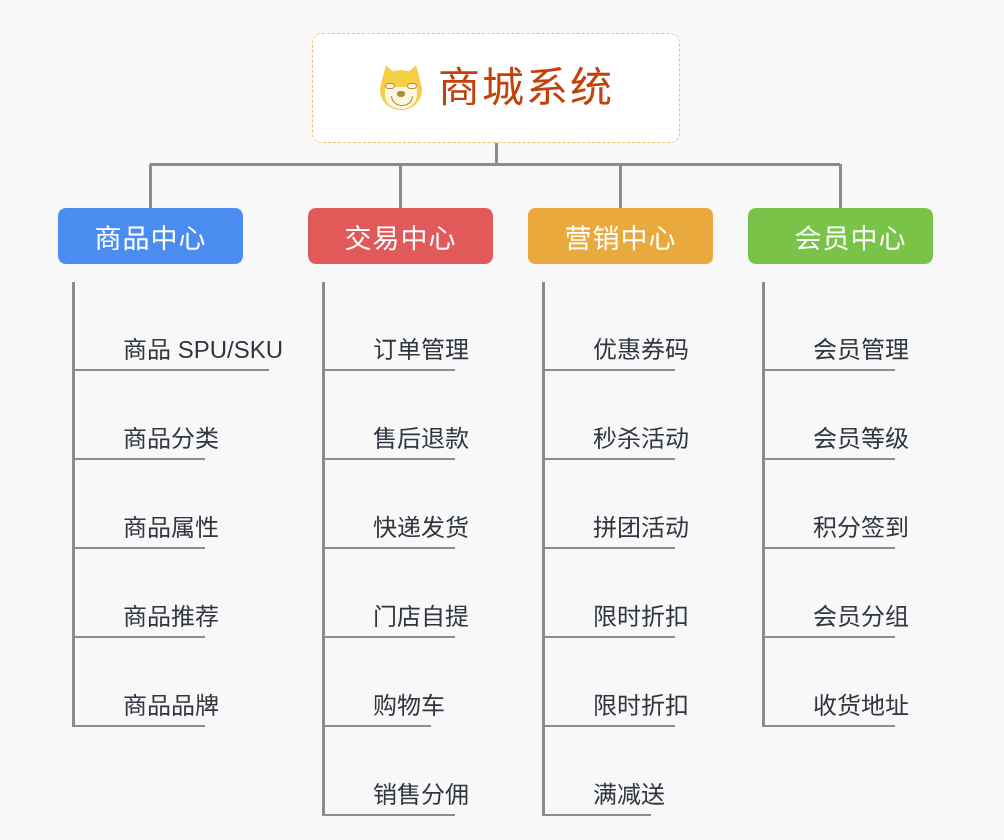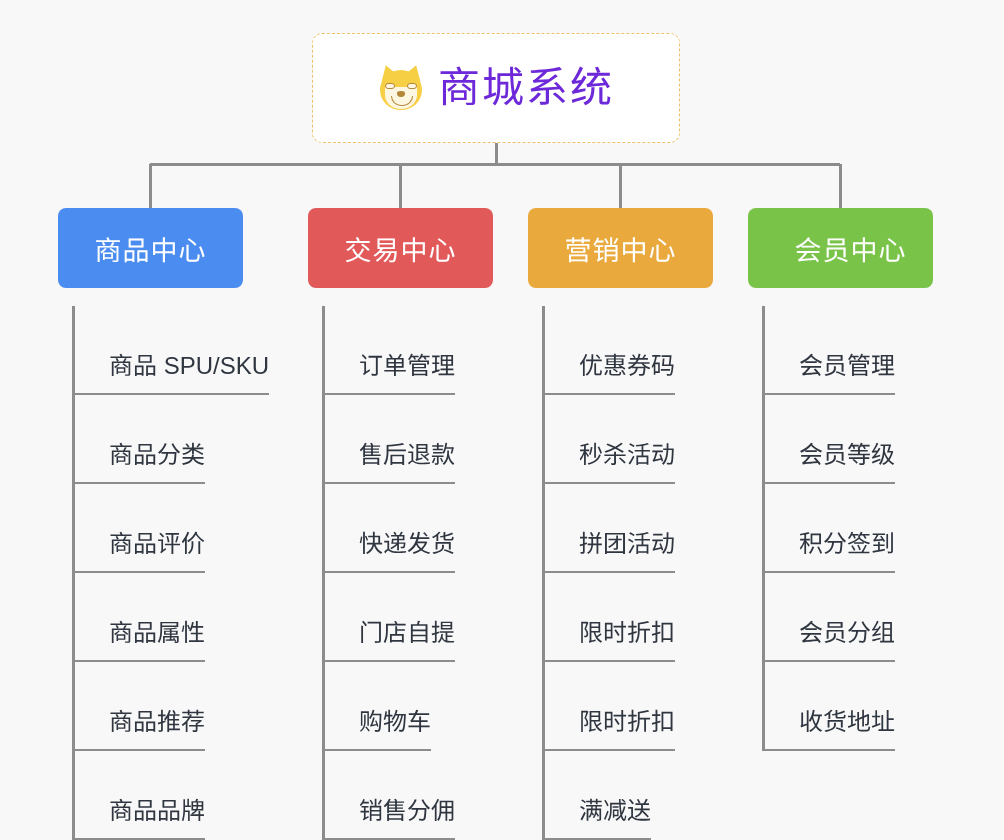--- a/index.html
+++ b/index.html
@@ -122,21 +122,21 @@
     position: absolute;
     top: 208px;
     width: 220px;
   }
   .column.c0 { left: 58px; }
   .column.c1 { left: 308px; }
   .column.c2 { left: 528px; }
   .column.c3 { left: 748px; }
 
   .cat-box {
-    height: 80px;
+    height: 56px;
     border-radius: 8px;
     display: flex;
     align-items: center;
     justify-content: center;
     color: #ffffff;
     font-size: 27px;
     letter-spacing: 1px;
     box-sizing: border-box;
   }
   .column.c0 .cat-box { width: 185px; }
@@ -154,26 +154,26 @@
     list-style: none;
   }
   .leaf {
     position: relative;
     height: 89px;
     display: flex;
     align-items: flex-end;
   }
   .leaf-label {
     position: relative;
-    margin-left: 34px;
+    margin-left: 48px;
     margin-bottom: 0;
     font-size: 24px;
     color: #2f3640;
     white-space: nowrap;
-    padding-bottom: 16px;
+    padding-bottom: 8px;
     line-height: 1.1;
   }
   
   .leaf-underline {
     position: absolute;
     left: 0;
     bottom: 0;
     height: 2px;
     background: #8c8c8c;
   }
@@ -189,21 +189,21 @@
         <span class="ear left"></span>
         <span class="ear right"></span>
         <span class="head"></span>
         <span class="muzzle"></span>
         <span class="eye left"></span>
         <span class="eye right"></span>
         <span class="nose"></span>
         <span class="smile"></span>
       </span>
     </span>
-    <span class="root-title" style="color: #6d28d9;">商城系统</span>
+    <span class="root-title" style="color: #c2410c;">商城系统</span>
   </div>
 
   <svg class="connector-layer" width="1004" height="840" viewBox="0 0 1004 840" xmlns="http://www.w3.org/2000/svg">
     <g stroke="#8c8c8c" stroke-width="3" fill="none" shape-rendering="crispEdges">
 
       <line x1="496" y1="143" x2="496" y2="164"></line>
 
       <line x1="150" y1="164" x2="840" y2="164"></line>
 
       <line x1="150" y1="164" x2="150" y2="208"></line>
@@ -220,24 +220,20 @@
     <ul class="leaf-list" style="border-left-color: rgb(140, 140, 140);">
       <li class="leaf">
           <span class="leaf-label">商品 SPU/SKU</span>
           <span class="leaf-underline" style="background: rgb(140, 140, 140); width: 194px;"></span>
         </li>
       <li class="leaf">
           <span class="leaf-label">商品分类</span>
           <span class="leaf-underline" style="background: rgb(140, 140, 140); width: 130px;"></span>
         </li>
       <li class="leaf">
-          <span class="leaf-label">商品评价</span>
-          <span class="leaf-underline" style="background: rgb(140, 140, 140); width: 130px;"></span>
-        </li>
-      <li class="leaf">
           <span class="leaf-label">商品属性</span>
           <span class="leaf-underline" style="background: rgb(140, 140, 140); width: 130px;"></span>
         </li>
       <li class="leaf">
           <span class="leaf-label">商品推荐</span>
           <span class="leaf-underline" style="background: rgb(140, 140, 140); width: 130px;"></span>
         </li>
       <li class="leaf">
           <span class="leaf-label">商品品牌</span>
           <span class="leaf-underline" style="background: rgb(140, 140, 140); width: 130px;"></span>
@@ -271,21 +267,21 @@
           <span class="leaf-underline" style="background: rgb(140, 140, 140); width: 106px;"></span>
         </li>
       <li class="leaf">
           <span class="leaf-label">销售分佣</span>
           <span class="leaf-underline" style="background: rgb(140, 140, 140); width: 130px;"></span>
         </li>
     </ul>
   </div>
 
   <div class="column c2">
-    <div class="cat-box" style="background: rgb(234, 169, 60);">
+    <div class="cat-box" style="background: rgb(234, 169, 60); border-radius: 7px;">
       <span>营销中心</span>
     </div>
     <ul class="leaf-list" style="border-left-color: rgb(140, 140, 140);">
       <li class="leaf">
           <span class="leaf-label">优惠券码</span>
           <span class="leaf-underline" style="background: rgb(140, 140, 140); width: 130px;"></span>
         </li>
       <li class="leaf">
           <span class="leaf-label">秒杀活动</span>
           <span class="leaf-underline" style="background: rgb(140, 140, 140); width: 130px;"></span>

